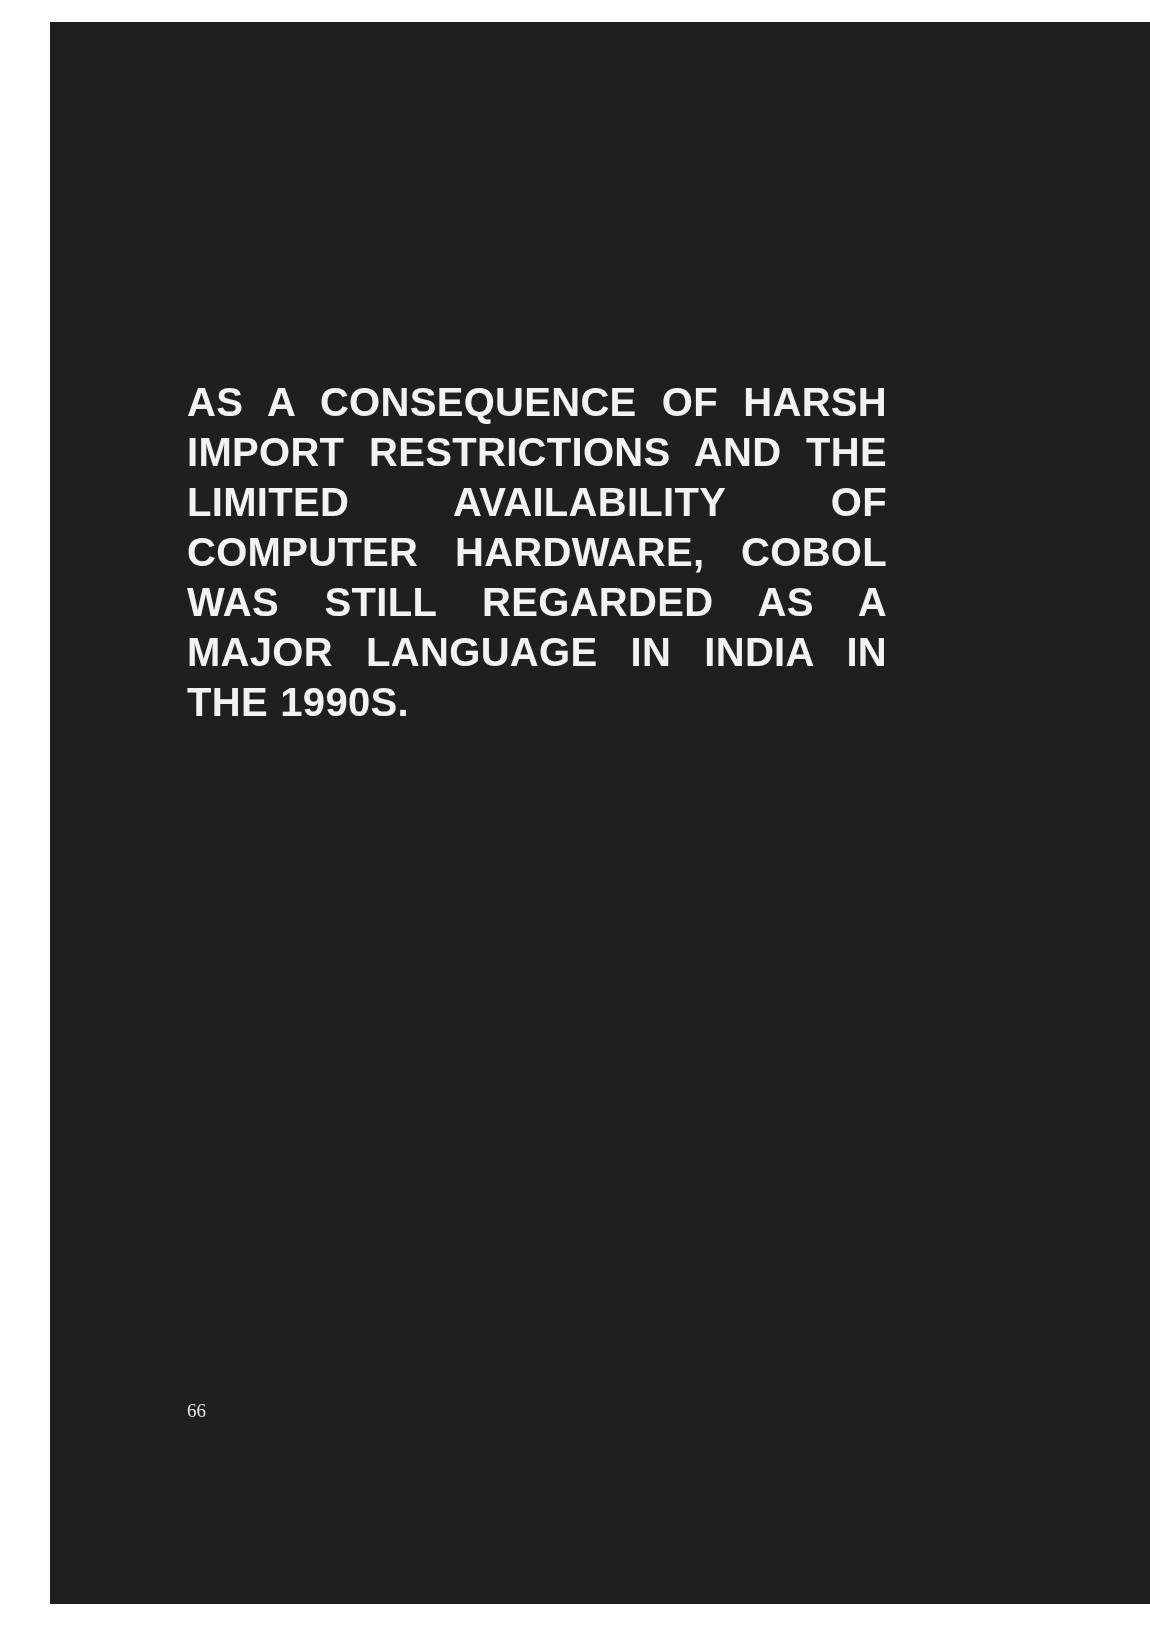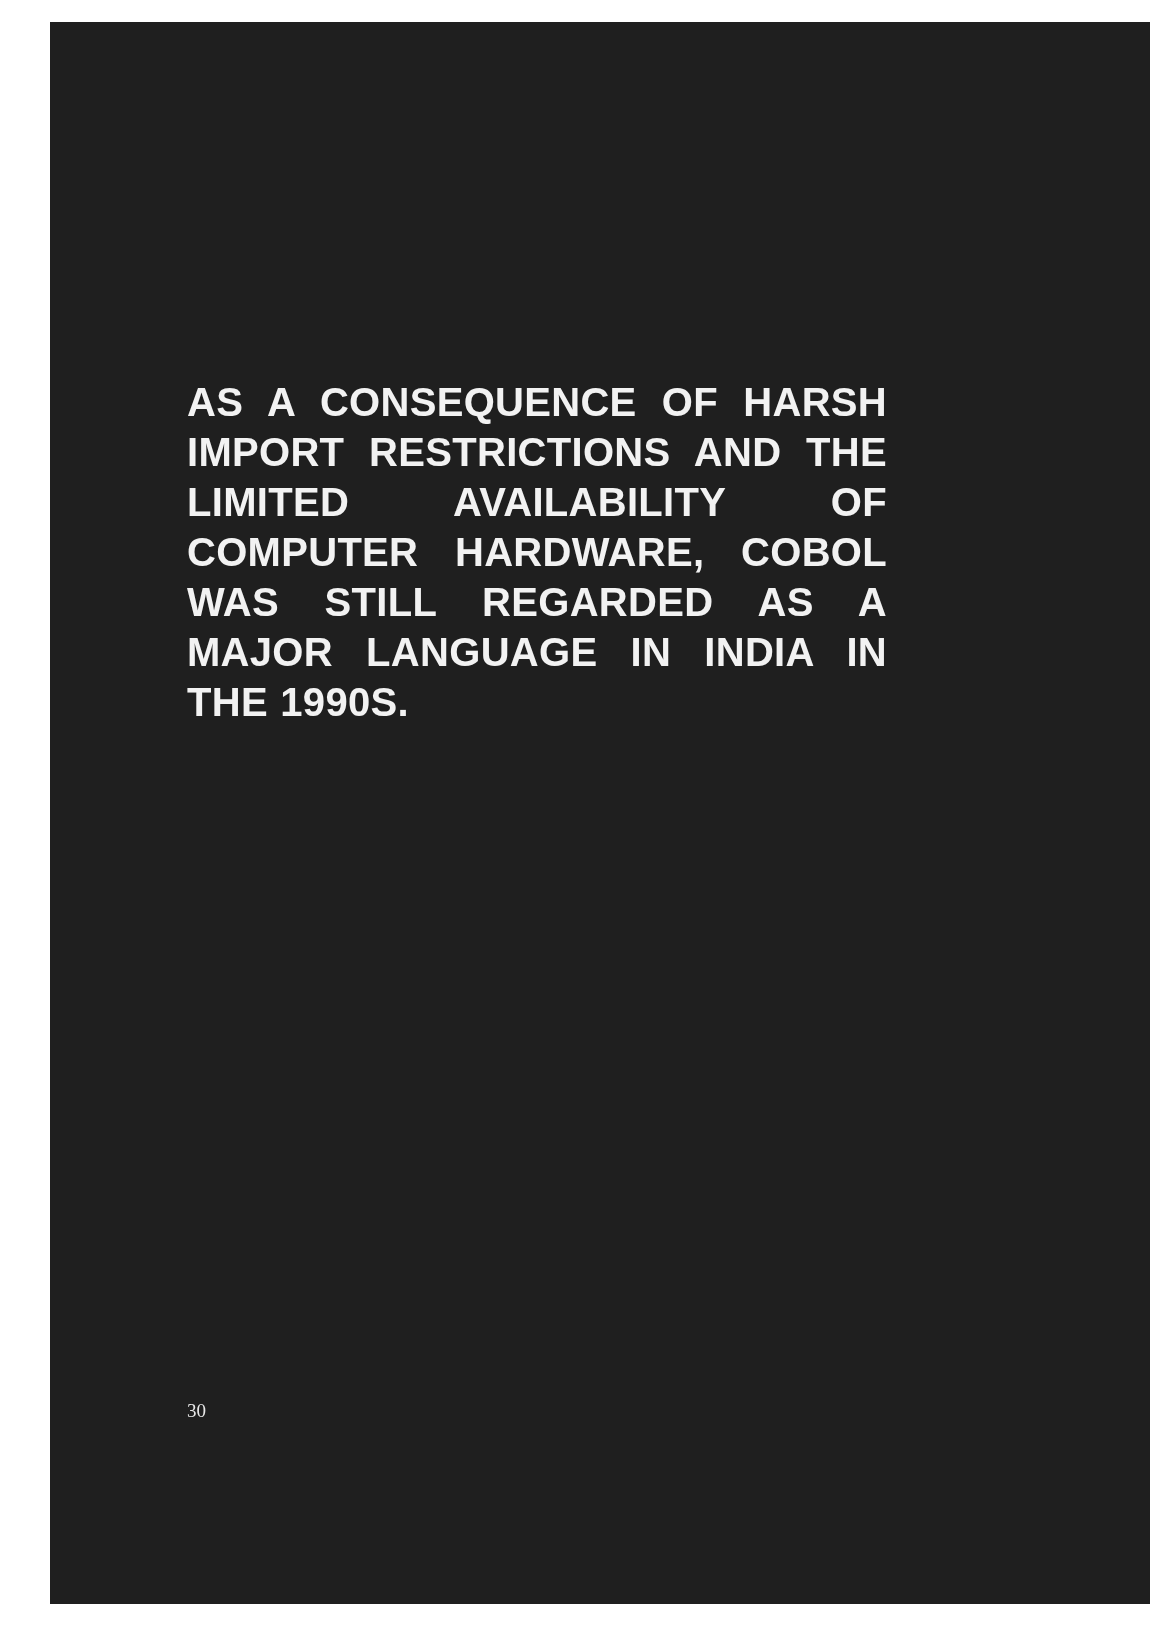--- a/index.html
+++ b/index.html
@@ -53,15 +53,15 @@
 </style>
 </head>
 <body>
 
 <div class="page">
 
   <div class="text-block">
     <p class="para">AS A CONSEQUENCE OF HARSH IMPORT RESTRICTIONS AND THE LIMITED AVAILABILITY OF COMPUTER HARDWARE, COBOL WAS STILL REGARDED AS A MAJOR LANGUAGE IN INDIA IN THE 1990S.</p>
   </div>
 
-  <div class="folio">30</div>
+  <div class="folio">66</div>
 
 </div>
 
 </body></html>

